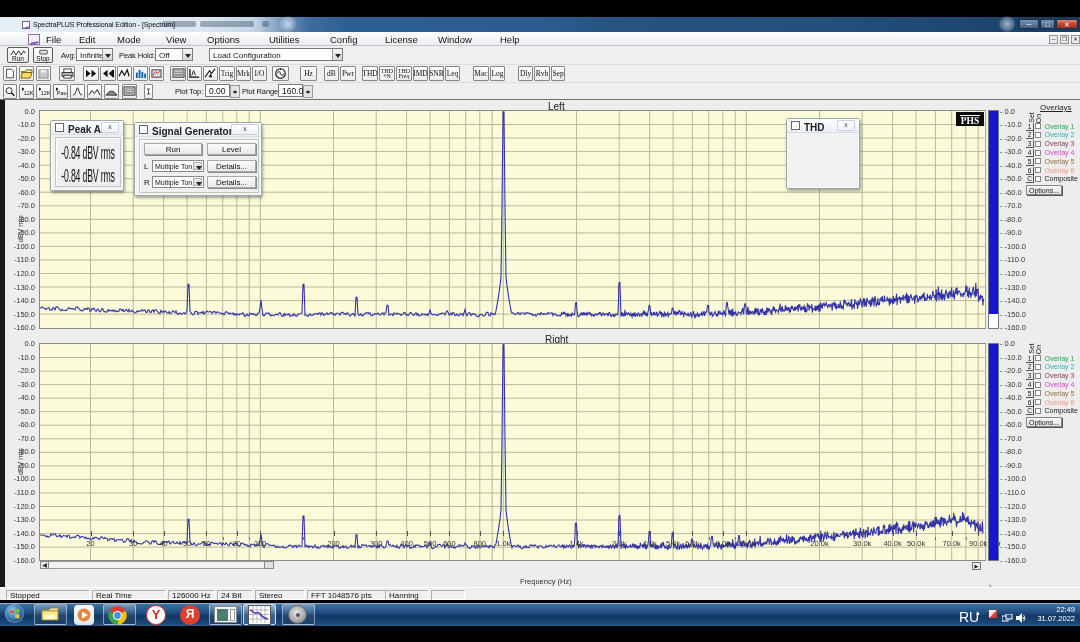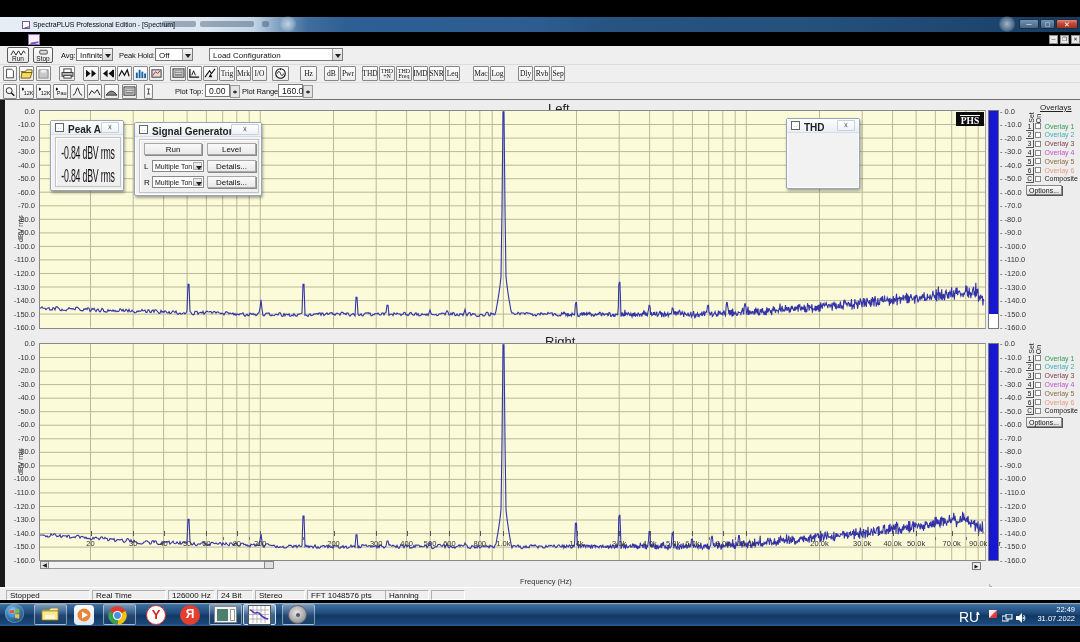--- a/index.html
+++ b/index.html
@@ -57,21 +57,21 @@
  border-top:4px solid #222; }
 .spin { position:absolute; height:13px; background:#fff; border:1px solid #7a7a7a;
  font-size:8.5px; color:#111; padding:1px 0 0 3px; }
 .sb { position:absolute; top:0; right:-11px; width:10px; height:13px; background:#e4e4e4; border:1px solid #9a9a9a; }
 .sb:before { content:""; position:absolute; left:2px; top:1.5px; border:2.5px solid transparent; border-bottom:3px solid #333; }
 .sb:after { content:""; position:absolute; left:2px; bottom:1.5px; border:2.5px solid transparent; border-top:3px solid #333; }
 
 
 #client { position:absolute; left:0; top:100px; width:1080px; height:488px; background:#ededed; }
 #dstrip { position:absolute; left:0; top:100px; width:5px; height:488px; background:#191919; }
-.ptitle { position:absolute; font-size:13px; color:#222;padding-left:44px; }
+.ptitle { position:absolute; font-size:10px; color:#222;padding-left:44px; }
 .plot { position:absolute; left:39px; width:947px; background:#fbfbda;
  border-top:1px solid #888; border-left:1px solid #888; border-right:1px solid #aaa; border-bottom:1px solid #888; }
 .ylab { position:absolute; right:2px; font-size:7.5px; color:#333; }
 #ylabs1,#ylabs2 { position:absolute; left:0; top:0; width:37px; }
 .vlab { position:absolute; left:17px; font-size:7px; color:#333; transform:rotate(-90deg);
  transform-origin:left top; }
 .xlab { position:absolute; top:8px; width:32px; text-align:center; font-size:7.5px; color:#333; }
 .xtick { position:absolute; top:0; width:1px; height:5px; background:#555; }
 .xtick2 { position:absolute; top:6px; width:1px; height:3px; background:#777; }
 .meter { position:absolute; left:988px; width:11px; border:1px solid #777; background:#fff; }
@@ -143,20 +143,32 @@
  <div class="wbtn" id="wmin">
       <span>─</span>
     </div>
  <div class="wbtn" id="wmax">
       <span>□</span>
     </div>
  <div class="wbtn" id="wcls">
       <span>✕</span>
     </div>
 
+ <div id="menu">
+  <span class="mi" style="left:46px">File</span>
+  <span class="mi" style="left:79px">Edit</span>
+  <span class="mi" style="left:117px">Mode</span>
+  <span class="mi" style="left:166px">View</span>
+  <span class="mi" style="left:207px">Options</span>
+  <span class="mi" style="left:269px">Utilities</span>
+  <span class="mi" style="left:330px">Config</span>
+  <span class="mi" style="left:385px">License</span>
+  <span class="mi" style="left:438px">Window</span>
+  <span class="mi" style="left:500px">Help</span>
+ </div>
  <div id="mico"></div>
  <div class="mdib" style="left:1049px">─</div>
  <div class="mdib" style="left:1060px">❐</div>
  <div class="mdib" style="left:1071px">✕</div>
 
  <div id="tool">
   <div class="bigb" style="left:7px;width:22px">
     <svg viewBox="0 0 20 8" width="17" height="7" style="margin-top:1px">
           <path d="M1 7L4 2l3 5 3-5 3 5 3-5 2 3" stroke="#111" fill="none"></path>
         </svg>

